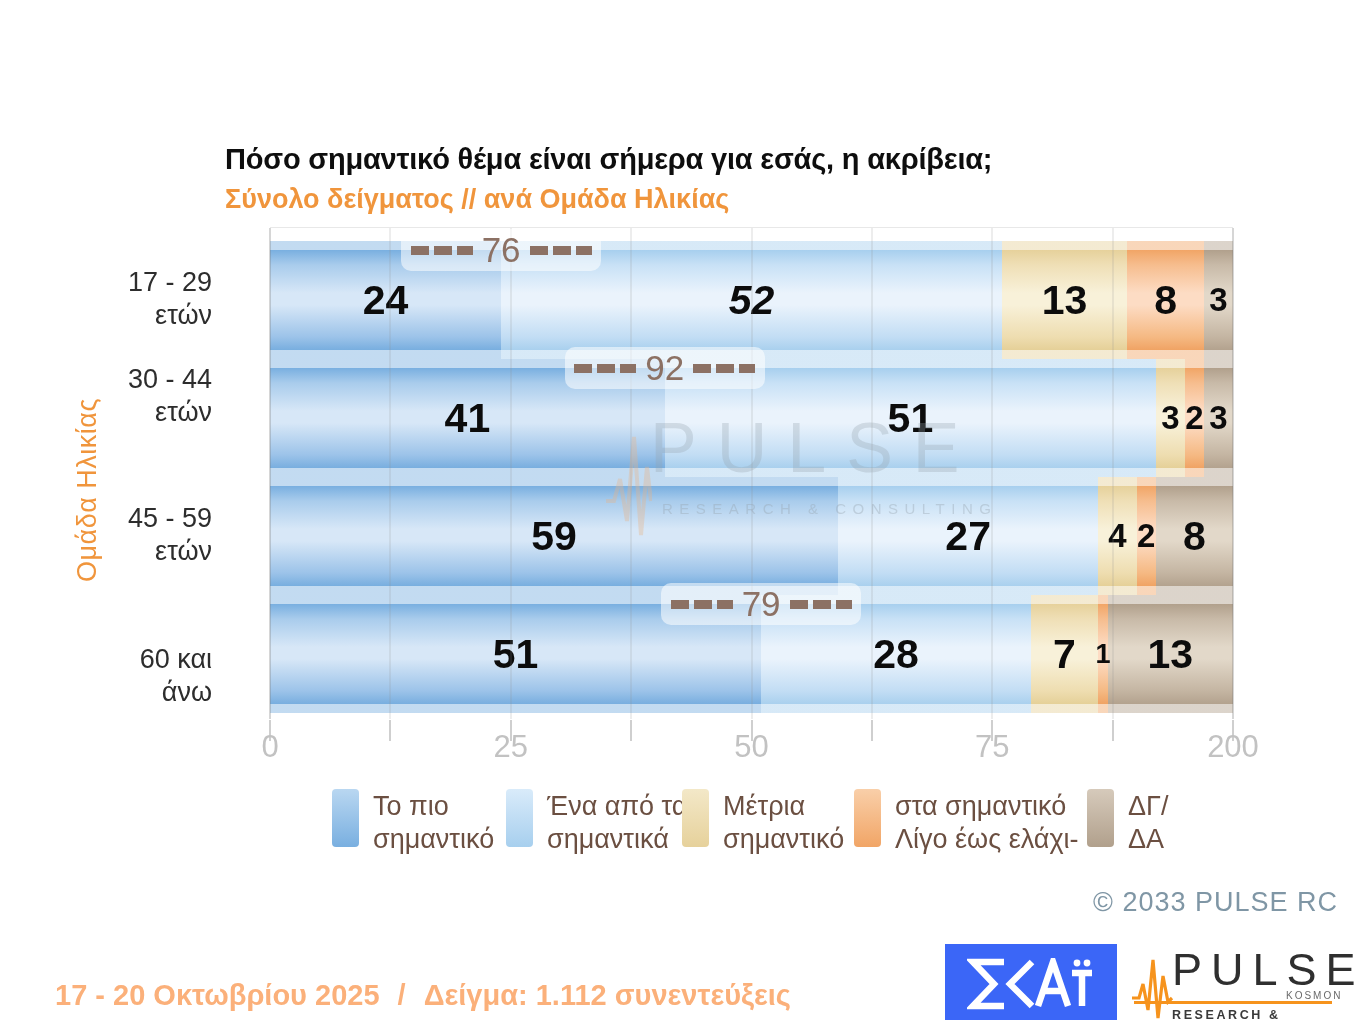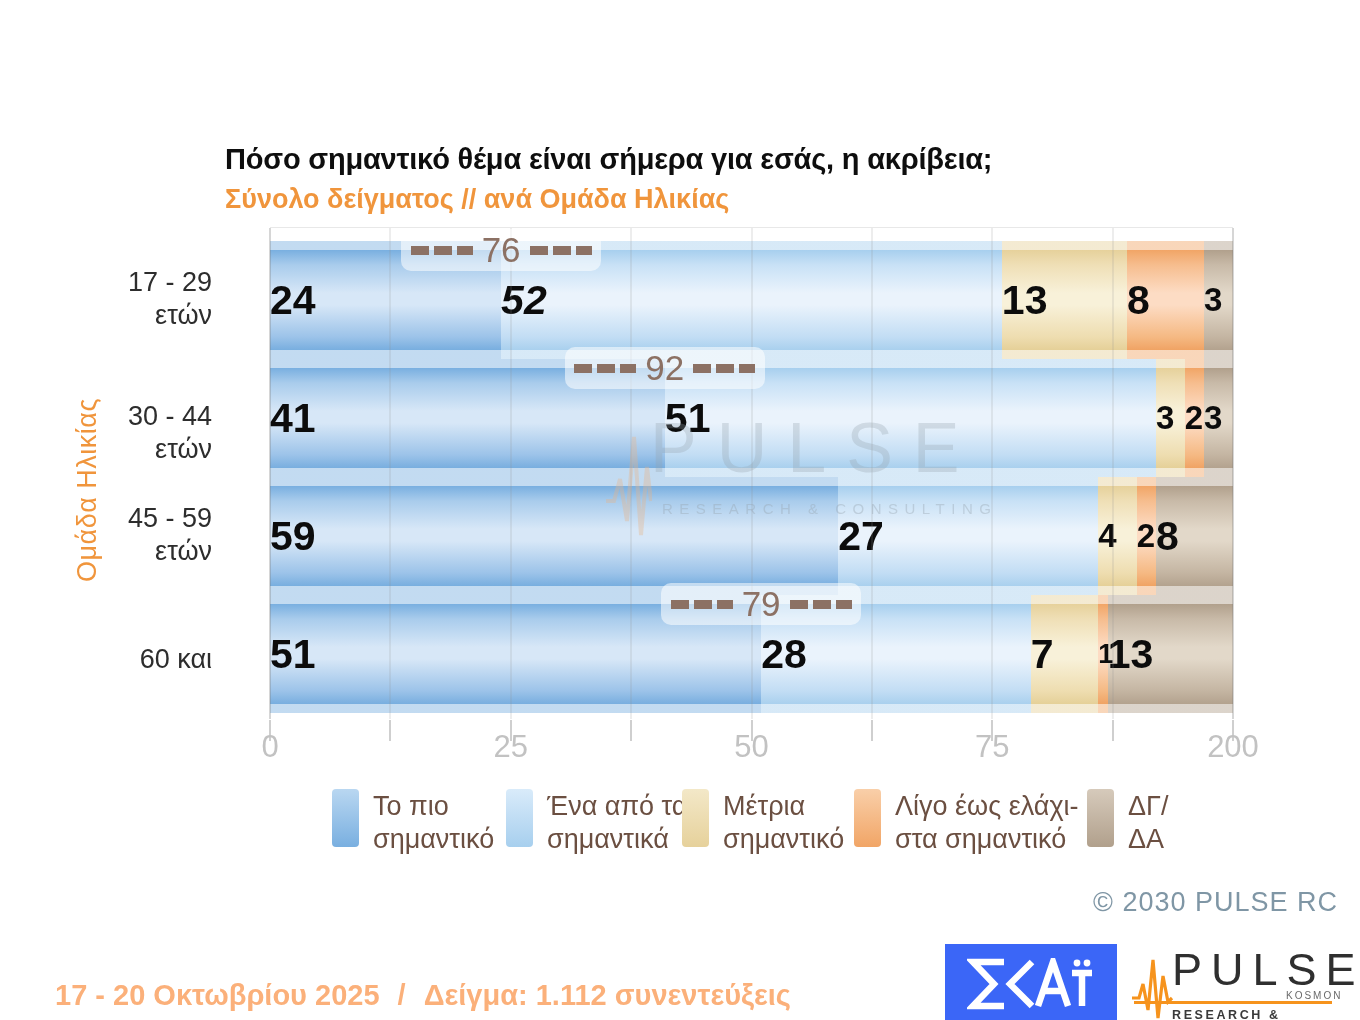--- a/index.html
+++ b/index.html
@@ -18,21 +18,21 @@
   
   .cat { position:absolute; left:40px; width:172px; height:68px; text-align:right;
          font-size:27px; line-height:33px; color:#2d2d2d; }
   
   .plot { position:absolute; left:270px; top:200px; width:963px; height:492px; border-top:1px solid #e8e8e8; }
   .gridline { position:absolute; top:0; bottom:0; width:2px; transform:translateX(-1px);
               background:rgba(140,140,140,0.16); z-index:3; pointer-events:none; }
   .gridline.major { background:rgba(120,120,120,0.30); }
   .tick { position:absolute; top:492px; height:21px; width:2px; transform:translateX(-1px); background:#cfcfcf; }
   .row { position:absolute; left:0; width:100%; height:118px; display:flex; z-index:1; }
-  .seg { display:flex; align-items:center; }
+  .seg { display:flex; align-items:center; justify-content:center; }
   .seg span { font-weight:bold; color:#0c0c0c; font-size:41px; white-space:nowrap; z-index:2; }
   .seg.sm span { font-size:33px; }
   .seg.xs span { font-size:27px; }
   
   .c0 { background:linear-gradient(180deg, rgba(121,175,224,0.45) 0px, rgba(121,175,224,0.45) 9px,
         #79afe0 9px, #a9ccec 24px, #d7e7f7 52px, #d7e7f7 64px, #9cc3e9 96px, #78aedf 109px,
         rgba(121,175,224,0.45) 109px, rgba(121,175,224,0.45) 118px); }
   .c1 { background:linear-gradient(180deg, rgba(167,207,238,0.45) 0px, rgba(167,207,238,0.45) 9px,
         #a7cfee 9px, #c8e1f6 24px, #eaf3fc 52px, #eaf3fc 64px, #c2ddf4 96px, #a9d0ee 109px,
         rgba(167,207,238,0.45) 109px, rgba(167,207,238,0.45) 118px); }
@@ -87,30 +87,31 @@
 <div class="slide">
 
   <div class="title">Πόσο σημαντικό θέμα είναι σήμερα για εσάς, η ακρίβεια;</div>
   <div class="subtitle">Σύνολο δείγματος // ανά Ομάδα Ηλικίας</div>
   <div class="ylabel">Ομάδα Ηλικίας</div>
 
   <div class="cat" style="top:239px">
     <div>17 - 29</div>
     <div>ετών</div>
   </div>
-  <div class="cat" style="top:373px">
+  <div class="cat" style="top:336px">
     <div>30 - 44</div>
     <div>ετών</div>
   </div>
   <div class="cat" style="top:475px">
     <div>45 - 59</div>
     <div>ετών</div>
   </div>
   <div class="cat" style="top:616px">
     <div>60 και</div>
+    <div>άνω</div>
   </div>
 
   <div class="plot">
     <div id="gridlines">
         <div class="gridline major" style="left: 0%;"></div>
         <div class="tick" style="left: 0%;"></div>
         <div class="gridline" style="left: 12.5%;"></div>
         <div class="tick" style="left: 12.5%;"></div>
         <div class="gridline" style="left: 25%;"></div>
         <div class="tick" style="left: 25%;"></div>
@@ -243,33 +244,33 @@
   <div class="leg-item" style="left:682px">
     <div class="leg-sw sw2"></div>
     <div class="leg-tx">
         <div>Μέτρια</div>
         <div>σημαντικό</div>
       </div>
   </div>
   <div class="leg-item" style="left:854px">
     <div class="leg-sw sw3"></div>
     <div class="leg-tx">
+        <div>στα σημαντικό</div>
         <div>Λίγο έως ελάχι-</div>
-        <div>στα σημαντικό</div>
       </div>
   </div>
   <div class="leg-item" style="left:1087px">
     <div class="leg-sw sw4"></div>
     <div class="leg-tx">
         <div>ΔΓ/</div>
         <div>ΔΑ</div>
       </div>
   </div>
 
-  <div class="copyright">©  2030  PULSE RC</div>
+  <div class="copyright">©  2033  PULSE RC</div>
 
   <div class="skai">
     <svg width="128" height="52" viewBox="0 0 124 52">
       <g fill="none" stroke="#ffffff" stroke-width="6.5">
         <path d="M35,4 H4 L25,26 L4,48 H35"></path>
         <path d="M63,4 L41,26 L63,48"></path>
         <path d="M69,48 L84,4 L99,48 M75,33 H93"></path>
         <path d="M113,15 V48 M103,15 H123"></path>
       </g>
       <circle cx="108" cy="5" r="3.4" fill="#ffffff"></circle>

